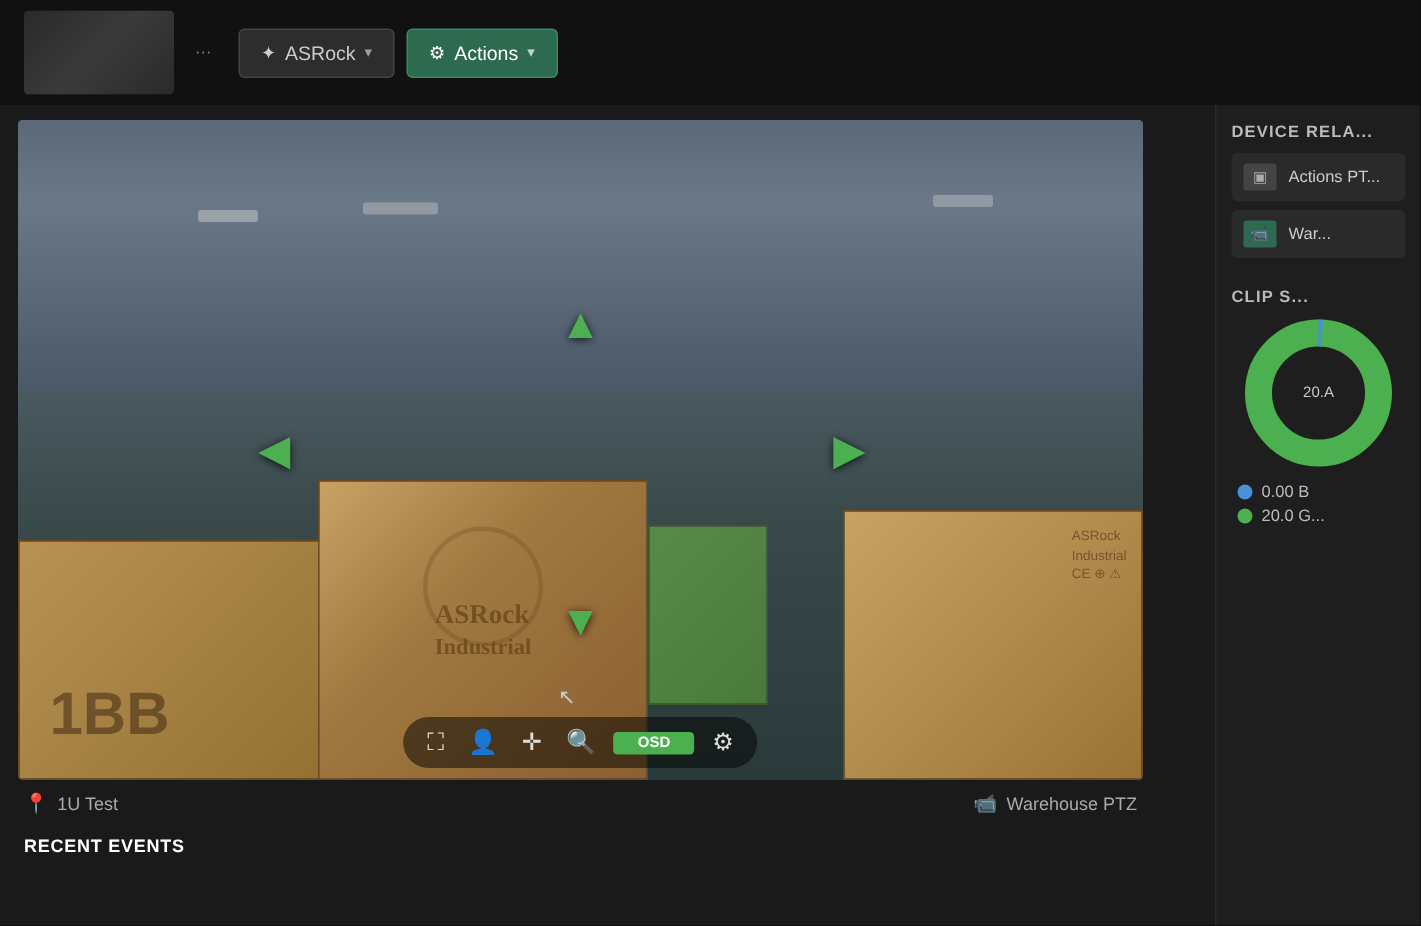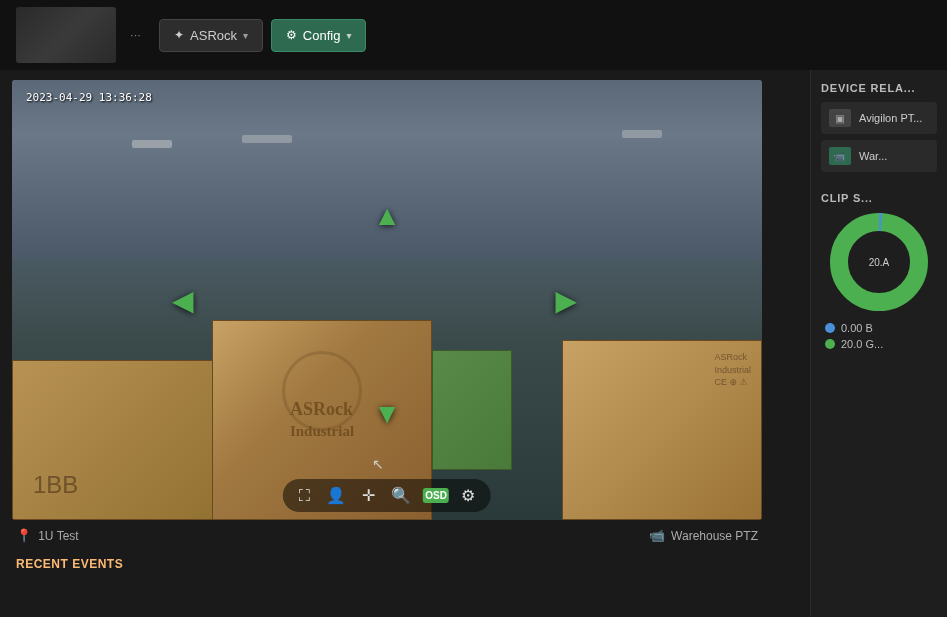--- a/index.html
+++ b/index.html
@@ -185,22 +185,22 @@
       width: 220px;
       height: 160px;
       background: linear-gradient(135deg, #b89255 0%, #907030 100%);
       border: 1px solid #6a4820;
     }
     .box-left-text {
       position: absolute;
       bottom: 20px;
       left: 20px;
       color: #3a2010;
-      font-size: 24px;
-      font-weight: normal;
+      font-size: 40px;
+      font-weight: bold;
       opacity: 0.5;
     }
     .box-right {
       position: absolute;
       right: 0;
       bottom: 0;
       width: 200px;
       height: 180px;
       background: linear-gradient(135deg, #c8a265 0%, #9a7235 100%);
       border: 1px solid #6a4820;
@@ -223,21 +223,21 @@
       color: #ddd;
       font-size: 16px;
       cursor: pointer;
       padding: 2px 4px;
     }
     .osd-badge {
       background: #4caf50;
       color: #fff;
       font-size: 10px;
       font-weight: bold;
-      padding: 2px 2px;
+      padding: 2px 16px;
       border-radius: 3px;
       cursor: pointer;
     }
 
     
     .video-footer {
       display: flex;
       align-items: center;
       justify-content: space-between;
       padding: 8px 4px;
@@ -252,21 +252,21 @@
     .footer-right {
       display: flex;
       align-items: center;
       gap: 6px;
     }
     .location-icon { color: #aaa; font-size: 13px; }
     .camera-icon { color: #aaa; font-size: 13px; }
 
     
     .recent-events-label {
-      color: #fdba74;
+      color: #ffffff;
       font-size: 12px;
       font-weight: 600;
       letter-spacing: 0.5px;
       padding: 6px 4px 0;
       text-transform: uppercase;
     }
 
     
     .right-panel {
       width: 185px;
@@ -385,21 +385,21 @@
   </div>
   <div style="color:#888;font-size:11px;padding-left:4px;">···</div>
   <div class="top-controls">
     <button class="btn-actions">
       <span class="btn-icon">✦</span>
       <span>ASRock</span>
       <span class="btn-chevron">▾</span>
     </button>
     <button class="btn-config">
       <span class="btn-icon">⚙</span>
-      <span>Config</span>
+      <span>Actions</span>
       <span class="btn-chevron">▾</span>
     </button>
   </div>
 </div>
 
 <div class="main-content">
 
   <div class="left-panel">
     <div class="video-container">
       <div class="video-bg">
@@ -418,21 +418,20 @@
 
           <div style="position:absolute;top:30px;left:50%;transform:translateX(-50%);width:80px;height:80px;border-radius:50%;border:3px solid #6a4820;opacity:0.3;"></div>
         </div>
         <div class="box-right">
           <div style="position:absolute;top:10px;right:10px;font-size:9px;color:#3a2010;opacity:0.5;line-height:1.4;">ASRock<br>Industrial<br>CE ⊕ ⚠</div>
         </div>
 
         <div style="position:absolute;bottom:50px;left:420px;width:80px;height:120px;background:linear-gradient(135deg,#5a8a4a,#4a7a3a);border:1px solid #3a5a2a;"></div>
 
         <div class="osd-overlay">
-          <div>2023-04-29 13:36:28</div>
         </div>
 
         <div class="ptz-up">▲</div>
         <div class="ptz-down">▼</div>
         <div class="ptz-left">◀</div>
         <div class="ptz-right">▶</div>
 
         <div class="cursor-indicator">↖</div>
 
         <div class="video-toolbar">
@@ -460,21 +459,21 @@
     <div class="recent-events-label">RECENT EVENTS</div>
   </div>
 
   <div class="right-panel">
 
     <div class="device-relations-section">
       <div class="section-title">DEVICE RELA...</div>
 
       <div class="device-item">
         <div class="device-icon-box">▣</div>
-        <span class="device-name">Avigilon PT...</span>
+        <span class="device-name">Actions PT...</span>
       </div>
 
       <div class="device-item">
         <div class="device-icon-box device-icon-green">📹</div>
         <span class="device-name">War...</span>
       </div>
     </div>
 
     <div class="clip-storage-section">
       <div class="section-title">Clip S...</div>

